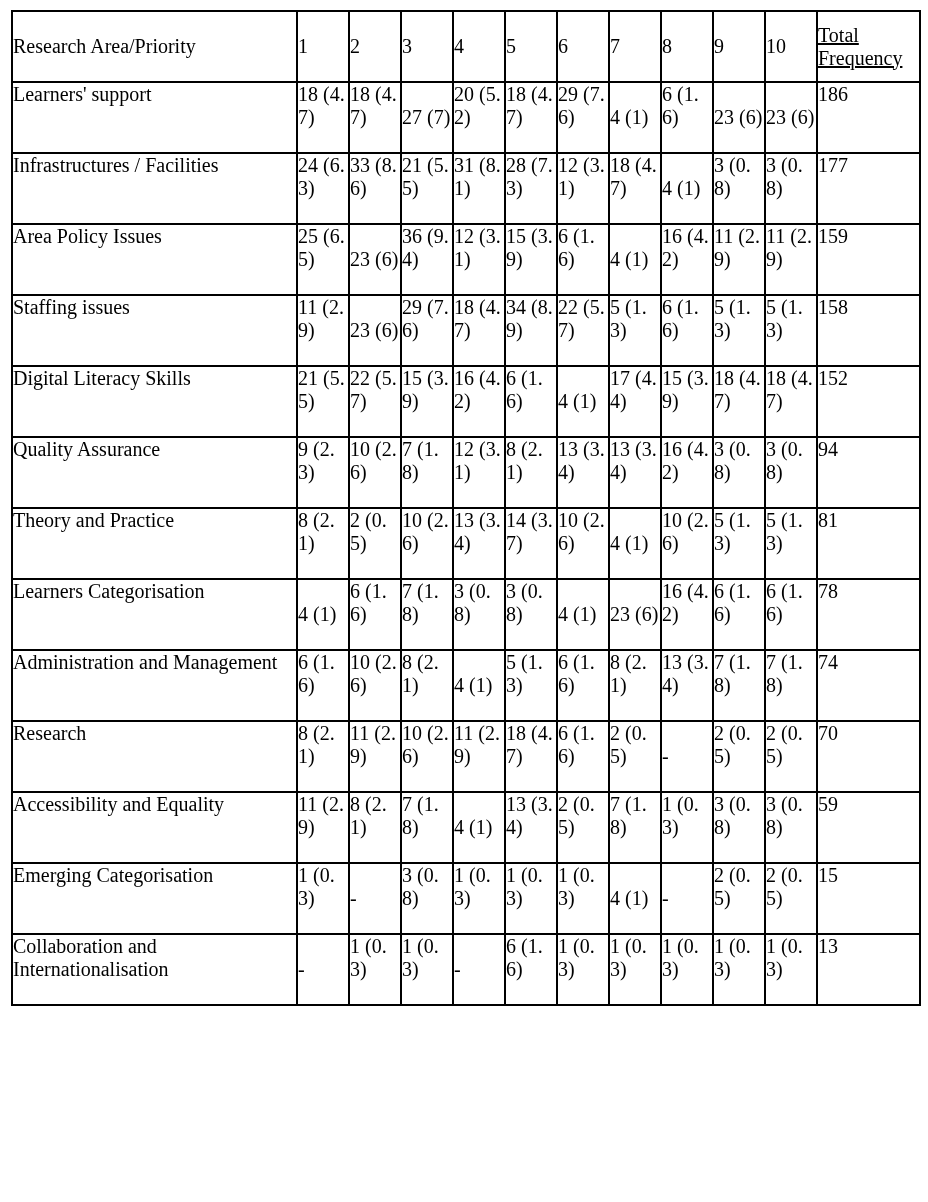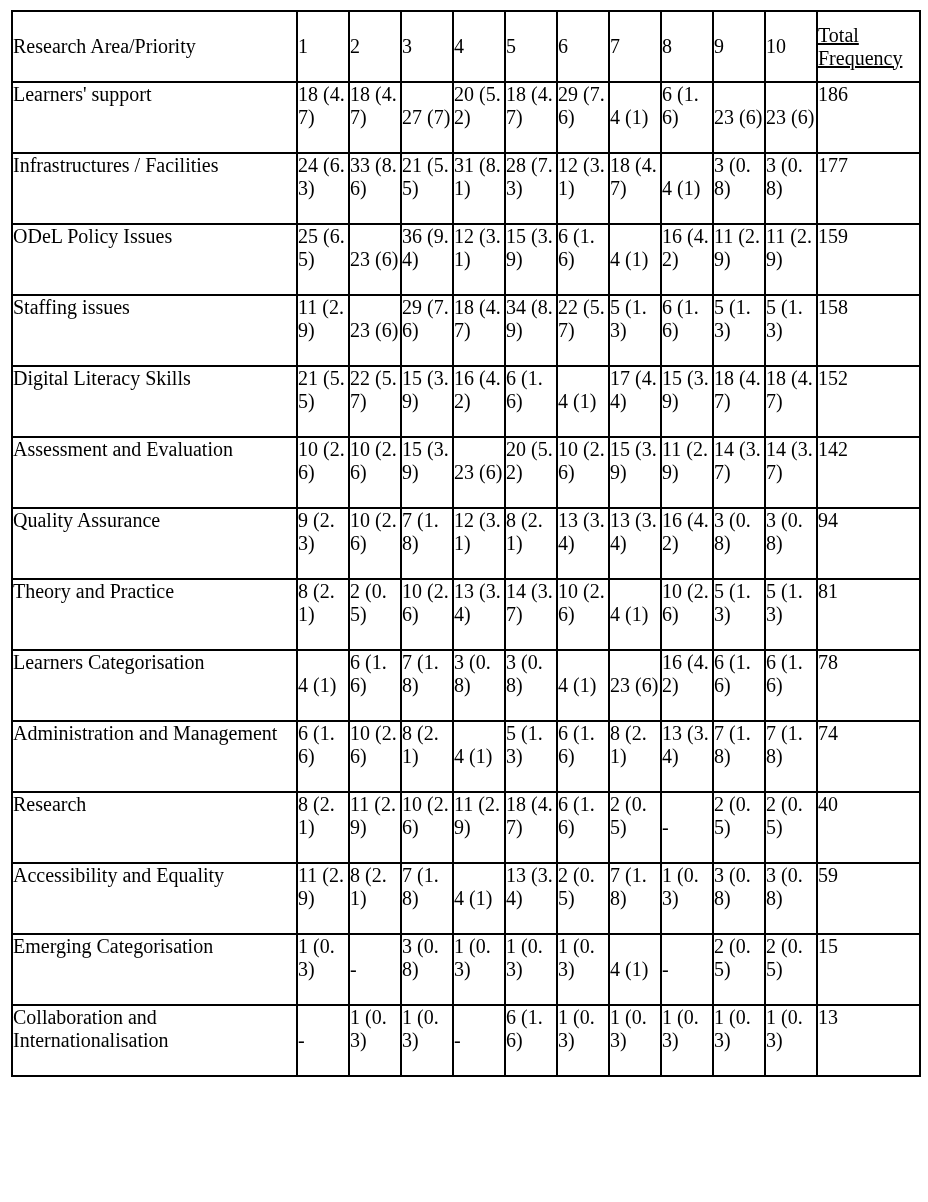--- a/index.html
+++ b/index.html
@@ -151,21 +151,21 @@
           <td class="cell">31 (8.1)</td>
           <td class="cell">28 (7.3)</td>
           <td class="cell">12 (3.1)</td>
           <td class="cell">18 (4.7)</td>
           <td class="cell short">4 (1)</td>
           <td class="cell">3 (0.8)</td>
           <td class="cell">3 (0.8)</td>
           <td class="total">177</td>
         </tr>
         <tr class="data-row">
-          <td class="row-label">ODeL Policy Issues</td>
+          <td class="row-label">Area Policy Issues</td>
           <td class="cell">25 (6.5)</td>
           <td class="cell short">23 (6)</td>
           <td class="cell">36 (9.4)</td>
           <td class="cell">12 (3.1)</td>
           <td class="cell">15 (3.9)</td>
           <td class="cell">6 (1.6)</td>
           <td class="cell short">4 (1)</td>
           <td class="cell">16 (4.2)</td>
           <td class="cell">11 (2.9)</td>
           <td class="cell">11 (2.9)</td>
@@ -193,34 +193,20 @@
           <td class="cell">16 (4.2)</td>
           <td class="cell">6 (1.6)</td>
           <td class="cell short">4 (1)</td>
           <td class="cell">17 (4.4)</td>
           <td class="cell">15 (3.9)</td>
           <td class="cell">18 (4.7)</td>
           <td class="cell">18 (4.7)</td>
           <td class="total">152</td>
         </tr>
         <tr class="data-row">
-          <td class="row-label">Assessment and Evaluation</td>
-          <td class="cell">10 (2.6)</td>
-          <td class="cell">10 (2.6)</td>
-          <td class="cell">15 (3.9)</td>
-          <td class="cell short">23 (6)</td>
-          <td class="cell">20 (5.2)</td>
-          <td class="cell">10 (2.6)</td>
-          <td class="cell">15 (3.9)</td>
-          <td class="cell">11 (2.9)</td>
-          <td class="cell">14 (3.7)</td>
-          <td class="cell">14 (3.7)</td>
-          <td class="total">142</td>
-        </tr>
-        <tr class="data-row">
           <td class="row-label">Quality Assurance</td>
           <td class="cell">9 (2.3)</td>
           <td class="cell">10 (2.6)</td>
           <td class="cell">7 (1.8)</td>
           <td class="cell">12 (3.1)</td>
           <td class="cell">8 (2.1)</td>
           <td class="cell">13 (3.4)</td>
           <td class="cell">13 (3.4)</td>
           <td class="cell">16 (4.2)</td>
           <td class="cell">3 (0.8)</td>
@@ -274,21 +260,21 @@
           <td class="cell">8 (2.1)</td>
           <td class="cell">11 (2.9)</td>
           <td class="cell">10 (2.6)</td>
           <td class="cell">11 (2.9)</td>
           <td class="cell">18 (4.7)</td>
           <td class="cell">6 (1.6)</td>
           <td class="cell">2 (0.5)</td>
           <td class="cell short">-</td>
           <td class="cell">2 (0.5)</td>
           <td class="cell">2 (0.5)</td>
-          <td class="total">40</td>
+          <td class="total">70</td>
         </tr>
         <tr class="data-row">
           <td class="row-label">Accessibility and Equality</td>
           <td class="cell">11 (2.9)</td>
           <td class="cell">8 (2.1)</td>
           <td class="cell">7 (1.8)</td>
           <td class="cell short">4 (1)</td>
           <td class="cell">13 (3.4)</td>
           <td class="cell">2 (0.5)</td>
           <td class="cell">7 (1.8)</td>

